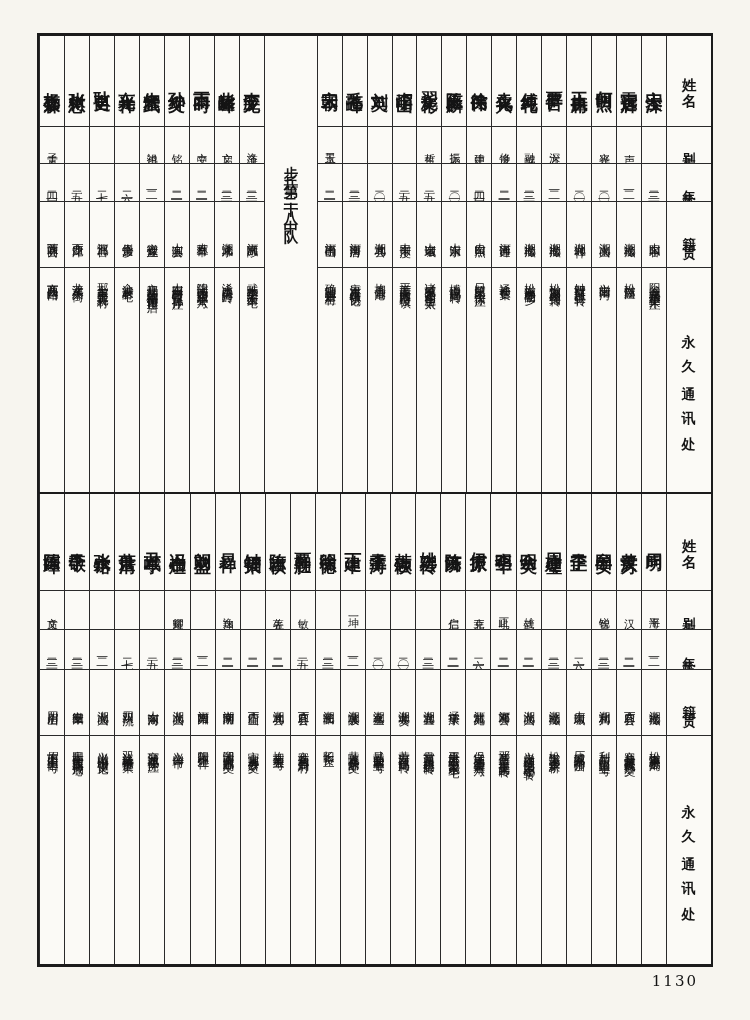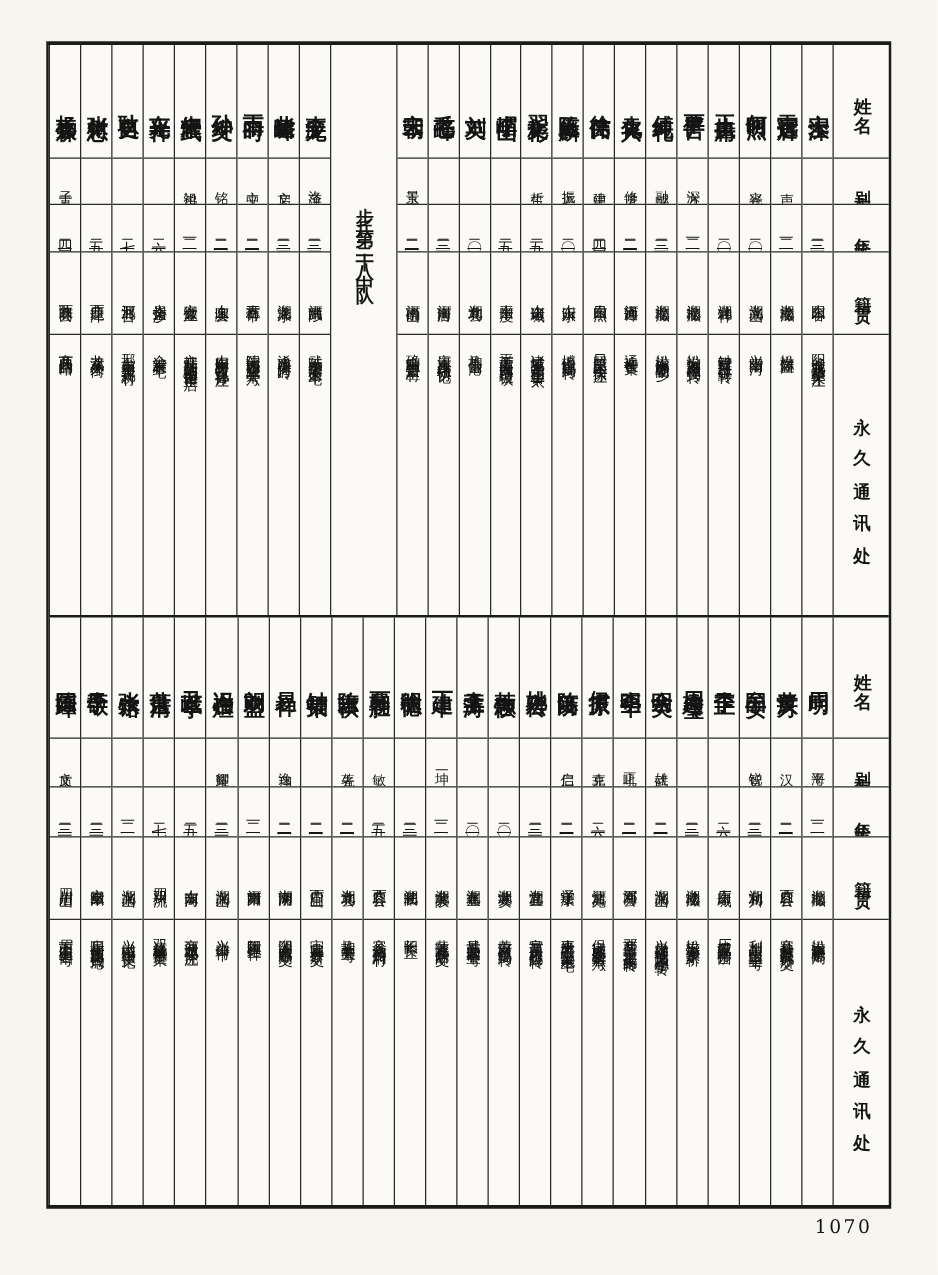--- a/index.html
+++ b/index.html
@@ -946,13 +946,13 @@
             <span class="vtxt">四川眉山</span>
           </div>
           <div class="cell c-addr">
             <span class="vtxt">眉山下西街三十四号</span>
           </div>
         </div>
       </div>
   </div>
 </div>
 
-<div class="page-number">1070</div>
+<div class="page-number">1130</div>
 
 </body></html>

